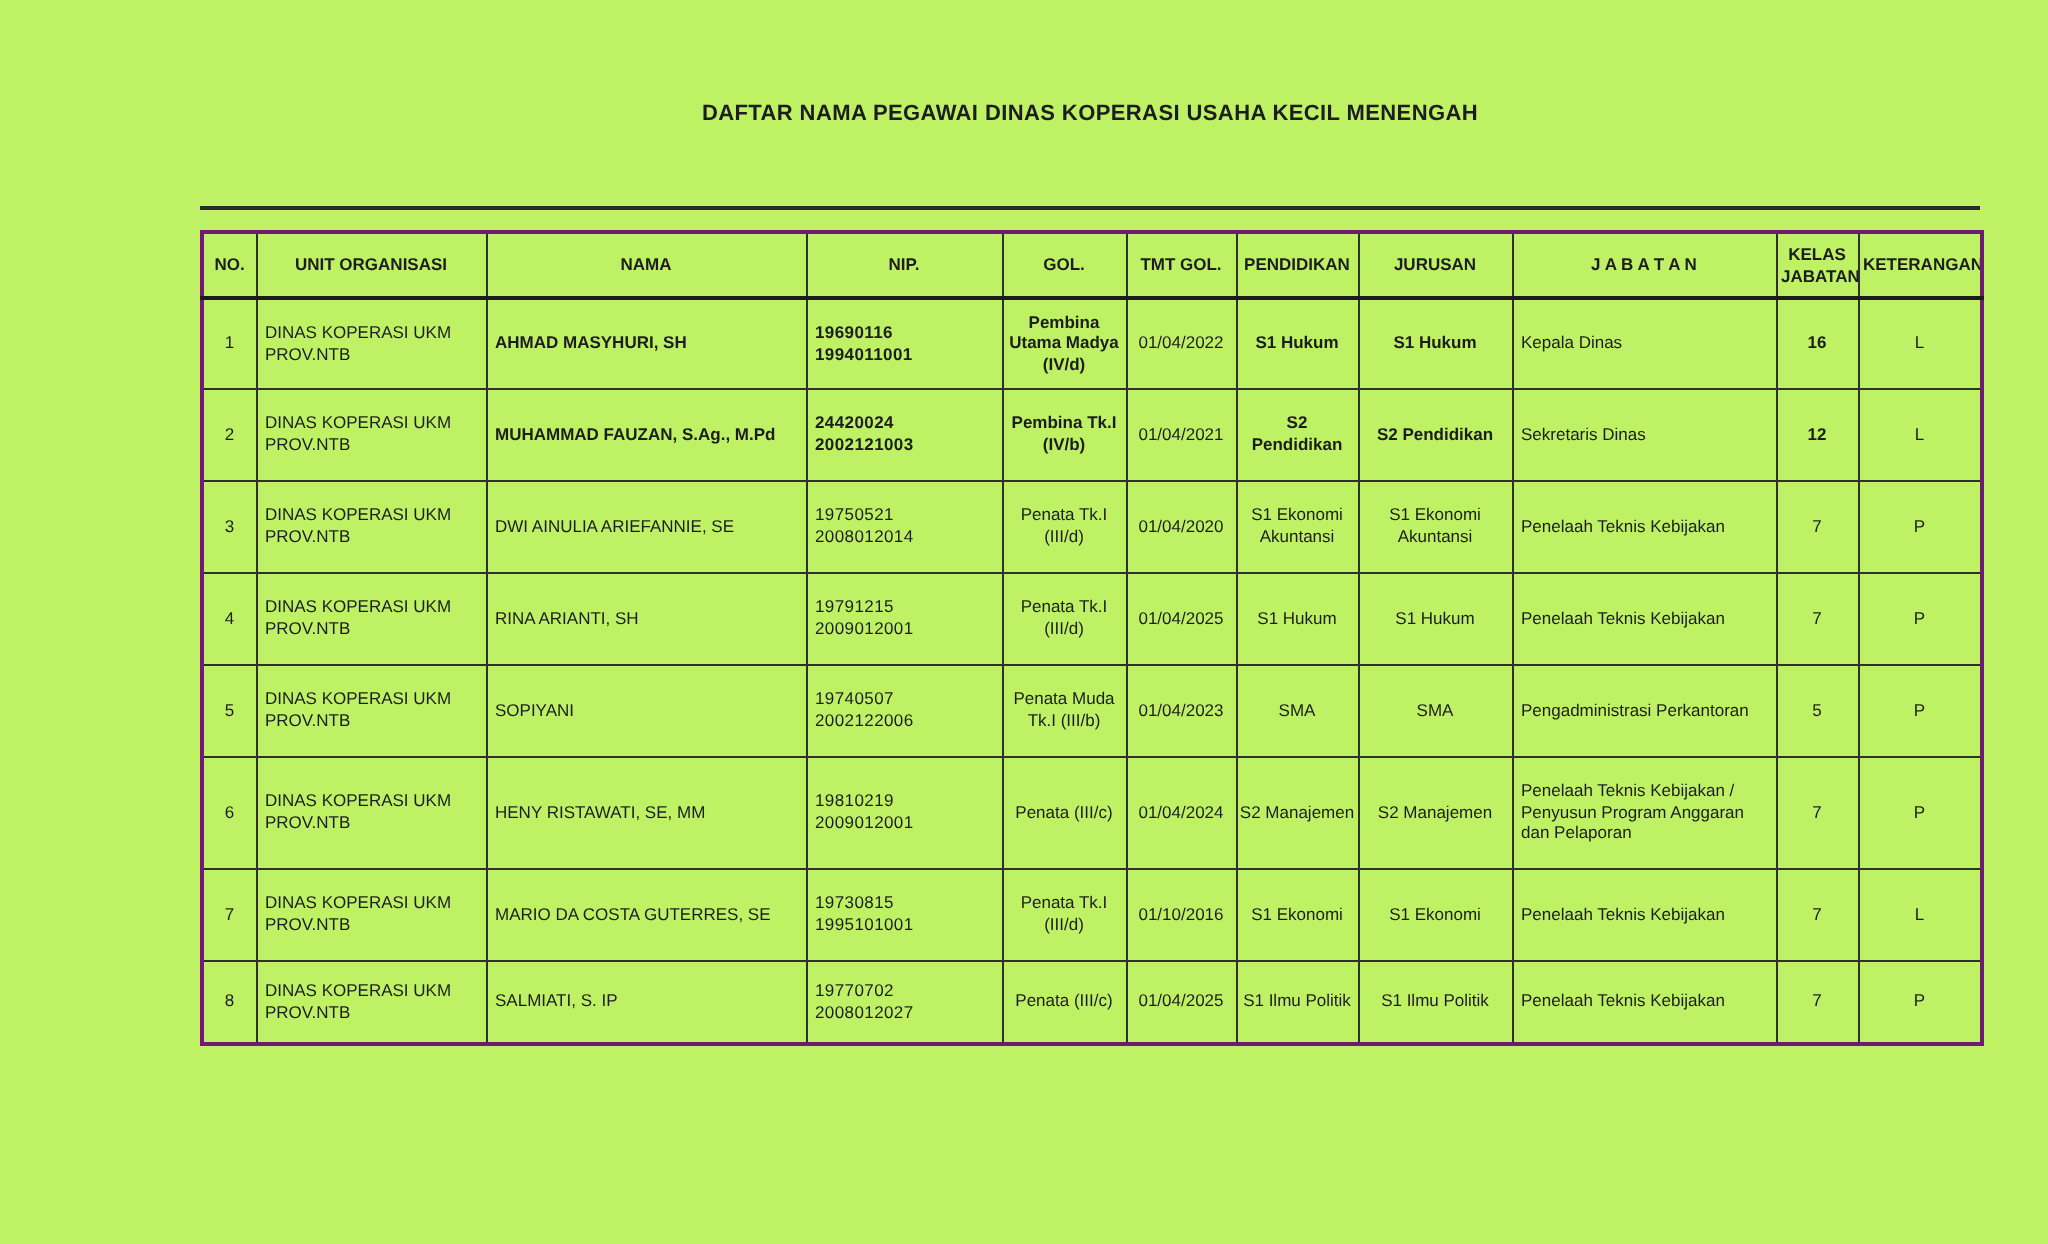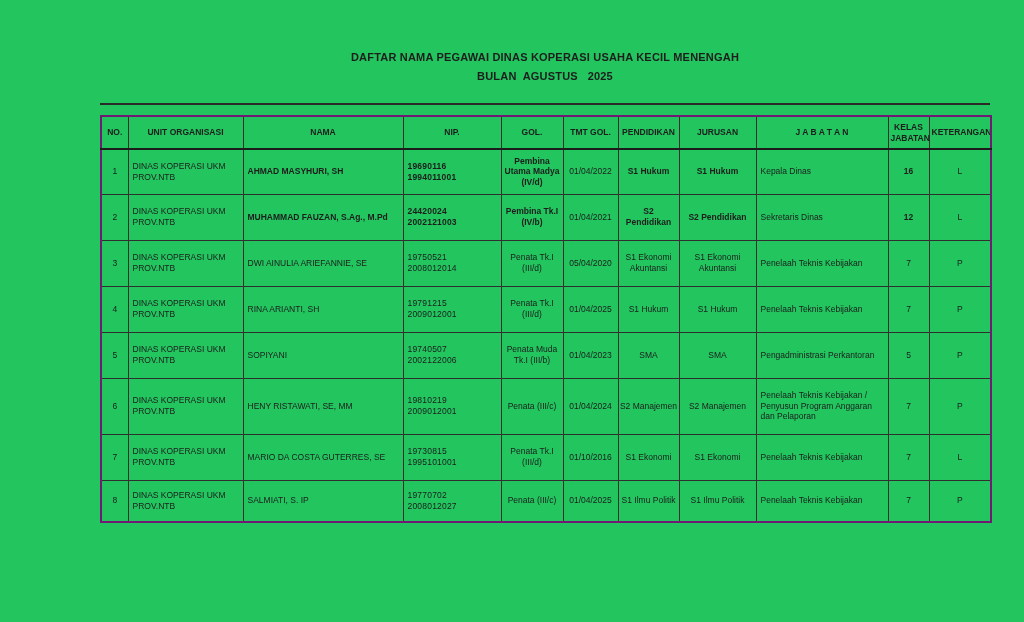--- a/index.html
+++ b/index.html
@@ -1,21 +1,21 @@
 <!DOCTYPE html>
 <html><head>
 <meta charset="utf-8">
 <style>
   * { margin: 0; padding: 0; box-sizing: border-box; }
   html, body { background: #e8e8e8; }
   .page {
     position: relative;
     width: 1024px;
     height: 622px;
-    background: #22c55e;
+    background: #bef264;
     font-family: "Liberation Sans", sans-serif;
     color: #1d1d1d;
     overflow: hidden;
   }
   .doc-title {
     position: absolute;
     top: 48px;
     left: 100px;
     width: 890px;
     text-align: center;
@@ -68,21 +68,20 @@
   .emp-table td.pad1 { padding: 1px 1px; }
   .emp-table td[data-name="cell-nip"] { letter-spacing: 0.2px; }
 </style>
 </head>
 <body>
 
 <div class="page" data-name="document-page">
 
   <div class="doc-title" data-name="document-title">
     <div data-name="title-line-1">DAFTAR NAMA PEGAWAI DINAS KOPERASI USAHA KECIL MENENGAH</div>
-    <div data-name="title-line-3">BULAN  AGUSTUS   2025</div>
   </div>
 
   <div class="top-rule" data-name="horizontal-rule"></div>
 
   <table class="emp-table" data-name="employee-table">
     <colgroup>
       <col style="width:27px">
       <col style="width:115px">
       <col style="width:160px">
       <col style="width:98px">
@@ -135,21 +134,21 @@
           <td class="l" data-name="cell-jabatan">Sekretaris Dinas</td>
           <td class="c b" data-name="cell-kelas-jabatan">12</td>
           <td class="c" data-name="cell-keterangan">L</td>
         </tr>
         <tr data-name="table-row">
           <td class="c" data-name="cell-no">3</td>
           <td class="l" data-name="cell-unit-organisasi">DINAS KOPERASI UKM PROV.NTB</td>
           <td class="l" data-name="cell-nama">DWI AINULIA ARIEFANNIE, SE</td>
           <td class="l" data-name="cell-nip">19750521 2008012014</td>
           <td class="c pad1" data-name="cell-gol">Penata Tk.I (III/d)</td>
-          <td class="c pad1" data-name="cell-tmt-gol">05/04/2020</td>
+          <td class="c pad1" data-name="cell-tmt-gol">01/04/2020</td>
           <td class="c pad1" data-name="cell-pendidikan">S1 Ekonomi Akuntansi</td>
           <td class="c pad1" data-name="cell-jurusan">S1 Ekonomi Akuntansi</td>
           <td class="l" data-name="cell-jabatan">Penelaah Teknis Kebijakan</td>
           <td class="c" data-name="cell-kelas-jabatan">7</td>
           <td class="c" data-name="cell-keterangan">P</td>
         </tr>
         <tr data-name="table-row">
           <td class="c" data-name="cell-no">4</td>
           <td class="l" data-name="cell-unit-organisasi">DINAS KOPERASI UKM PROV.NTB</td>
           <td class="l" data-name="cell-nama">RINA ARIANTI, SH</td>

